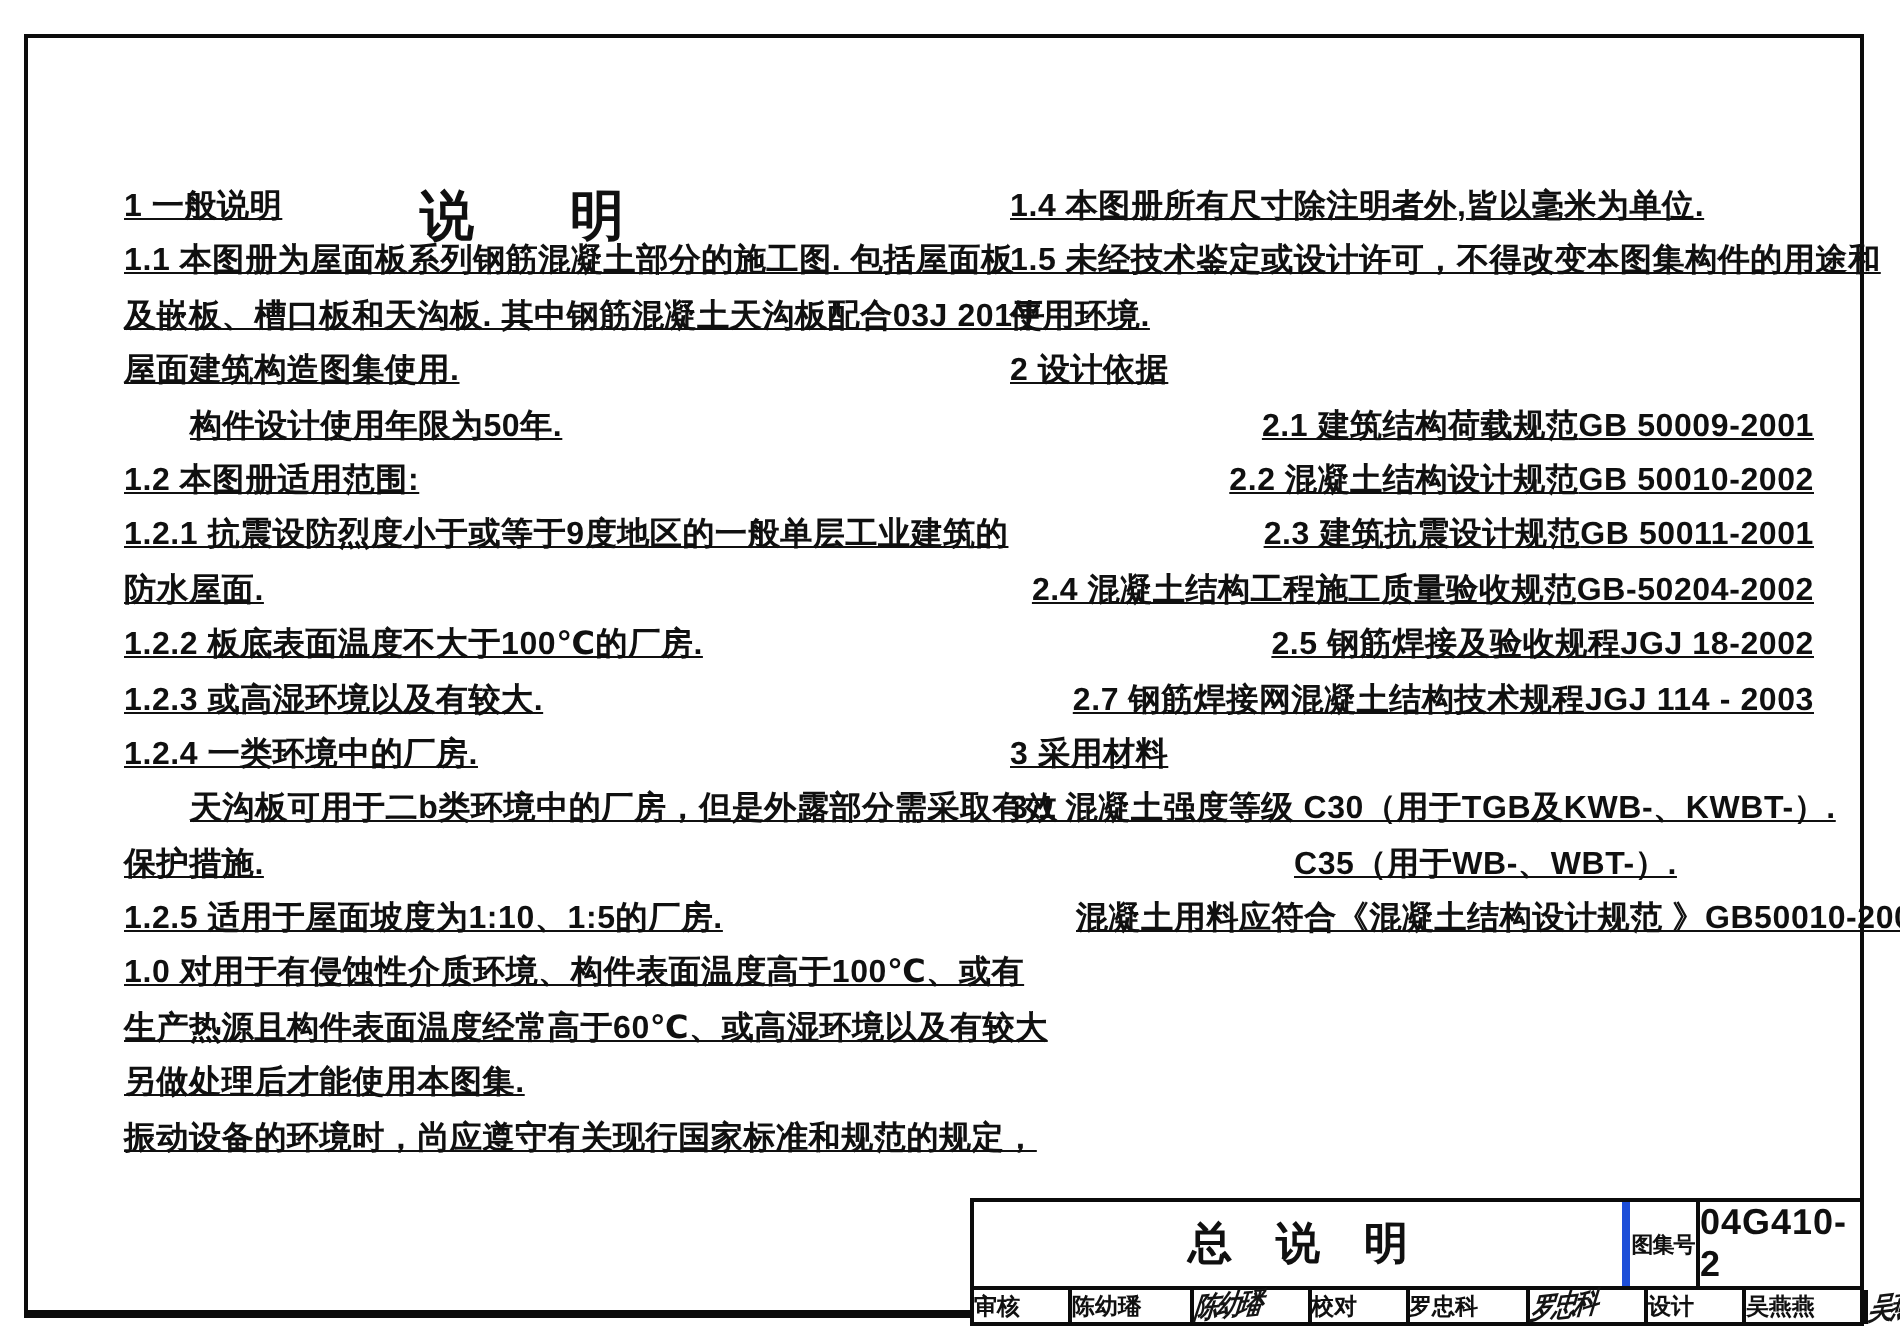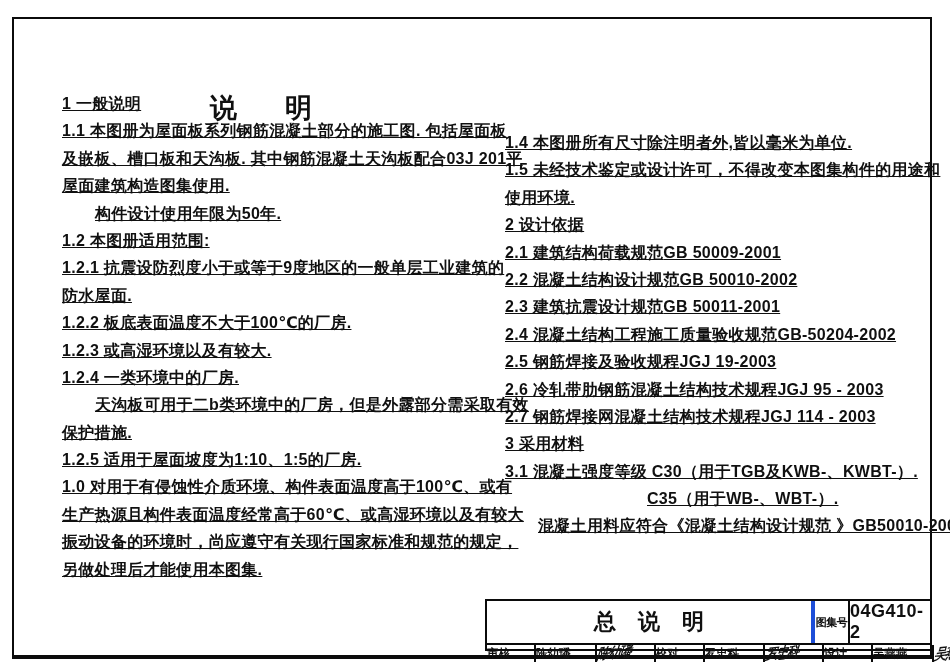--- a/index.html
+++ b/index.html
@@ -19,29 +19,29 @@
     letter-spacing:48px;padding-left:48px;box-sizing:border-box;
     white-space:nowrap;
     margin-top:20px;
   }
   .col{
     position:absolute;top:90px;
     font-size:16px;font-weight:600;line-height:27.4px;
     letter-spacing:0.3px;white-space:nowrap;text-decoration:underline;
   }
   .col-left{left:62px;width:400px;}
-  .col-right{left:505px;width:402px;margin-top:39px;}
+  .col-right{left:505px;width:402px;}
   .line{height:27.4px;}
   .line.indent{padding-left:33px;}
   .line.c35-indent{padding-left:142px;}
-  .line.code-line{display:flex;justify-content:flex-start;}
+  .line.code-line{display:flex;justify-content:flex-end;}
   .line.code-line .code{font-weight:700;}
   
   .title-block{
-    position:absolute;left:485px;top:599px;width:447px;height:52px;
+    position:absolute;left:485px;top:599px;width:447px;height:64px;
     box-sizing:border-box;border:2px solid #0b0b0b;background:#fff;
     display:flex;flex-direction:column;
   }
   .tb-row1{display:flex;flex:0 0 35px;border-bottom:2px solid #0b0b0b;}
   .tb-title-cell{
     width:324px;box-sizing:border-box;display:flex;align-items:center;justify-content:center;
     font-size:22px;font-weight:bold;letter-spacing:22px;padding-left:22px;
   }
   .tb-atlas-label{
     width:37px;box-sizing:border-box;border-left:4px solid #1d4ed8;
@@ -89,22 +89,22 @@
     <div class="line">1.2.1  抗震设防烈度小于或等于9度地区的一般单层工业建筑的</div>
     <div class="line">防水屋面.</div>
     <div class="line">1.2.2  板底表面温度不大于100℃的厂房.</div>
     <div class="line">1.2.3  或高湿环境以及有较大.</div>
     <div class="line">1.2.4  一类环境中的厂房.</div>
     <div class="line indent">天沟板可用于二b类环境中的厂房，但是外露部分需采取有效</div>
     <div class="line">保护措施.</div>
     <div class="line">1.2.5  适用于屋面坡度为1:10、1:5的厂房.</div>
     <div class="line">1.0  对用于有侵蚀性介质环境、构件表面温度高于100℃、或有</div>
     <div class="line">生产热源且构件表面温度经常高于60℃、或高湿环境以及有较大</div>
+    <div class="line">另做处理后才能使用本图集.</div>
     <div class="line">振动设备的环境时，尚应遵守有关现行国家标准和规范的规定，</div>
-    <div class="line">另做处理后才能使用本图集.</div>
   </div>
 <div class="col col-right" id="right-col">
     <div class="line">1.4  本图册所有尺寸除注明者外,皆以毫米为单位.</div>
     <div class="line">1.5  未经技术鉴定或设计许可，不得改变本图集构件的用途和</div>
     <div class="line">使用环境.</div>
     <div class="line">2  设计依据</div>
     <div class="line code-line">
       <span>2.1  建筑结构荷载规范</span>
       <span class="code">GB 50009-2001</span>
     </div>
@@ -115,25 +115,21 @@
     <div class="line code-line">
       <span>2.3  建筑抗震设计规范</span>
       <span class="code">GB 50011-2001</span>
     </div>
     <div class="line code-line">
       <span>2.4  混凝土结构工程施工质量验收规范</span>
       <span class="code">GB-50204-2002</span>
     </div>
     <div class="line code-line">
       <span>2.5  钢筋焊接及验收规程</span>
-      <span class="code">JGJ 19-2003</span>
-    </div>
-    <div class="line code-line">
-      <span>2.6  冷轧带肋钢筋混凝土结构技术规程</span>
-      <span class="code">JGJ 95 - 2003</span>
+      <span class="code">JGJ 18-2002</span>
     </div>
     <div class="line code-line">
       <span>2.7  钢筋焊接网混凝土结构技术规程</span>
       <span class="code">JGJ 114 - 2003</span>
     </div>
     <div class="line">3  采用材料</div>
     <div class="line">3.1  混凝土强度等级  C30（用于TGB及KWB-、KWBT-）.</div>
     <div class="line c35-indent">C35（用于WB-、WBT-）.</div>
     <div class="line indent">混凝土用料应符合《混凝土结构设计规范 》GB50010-2002</div>
   </div>

